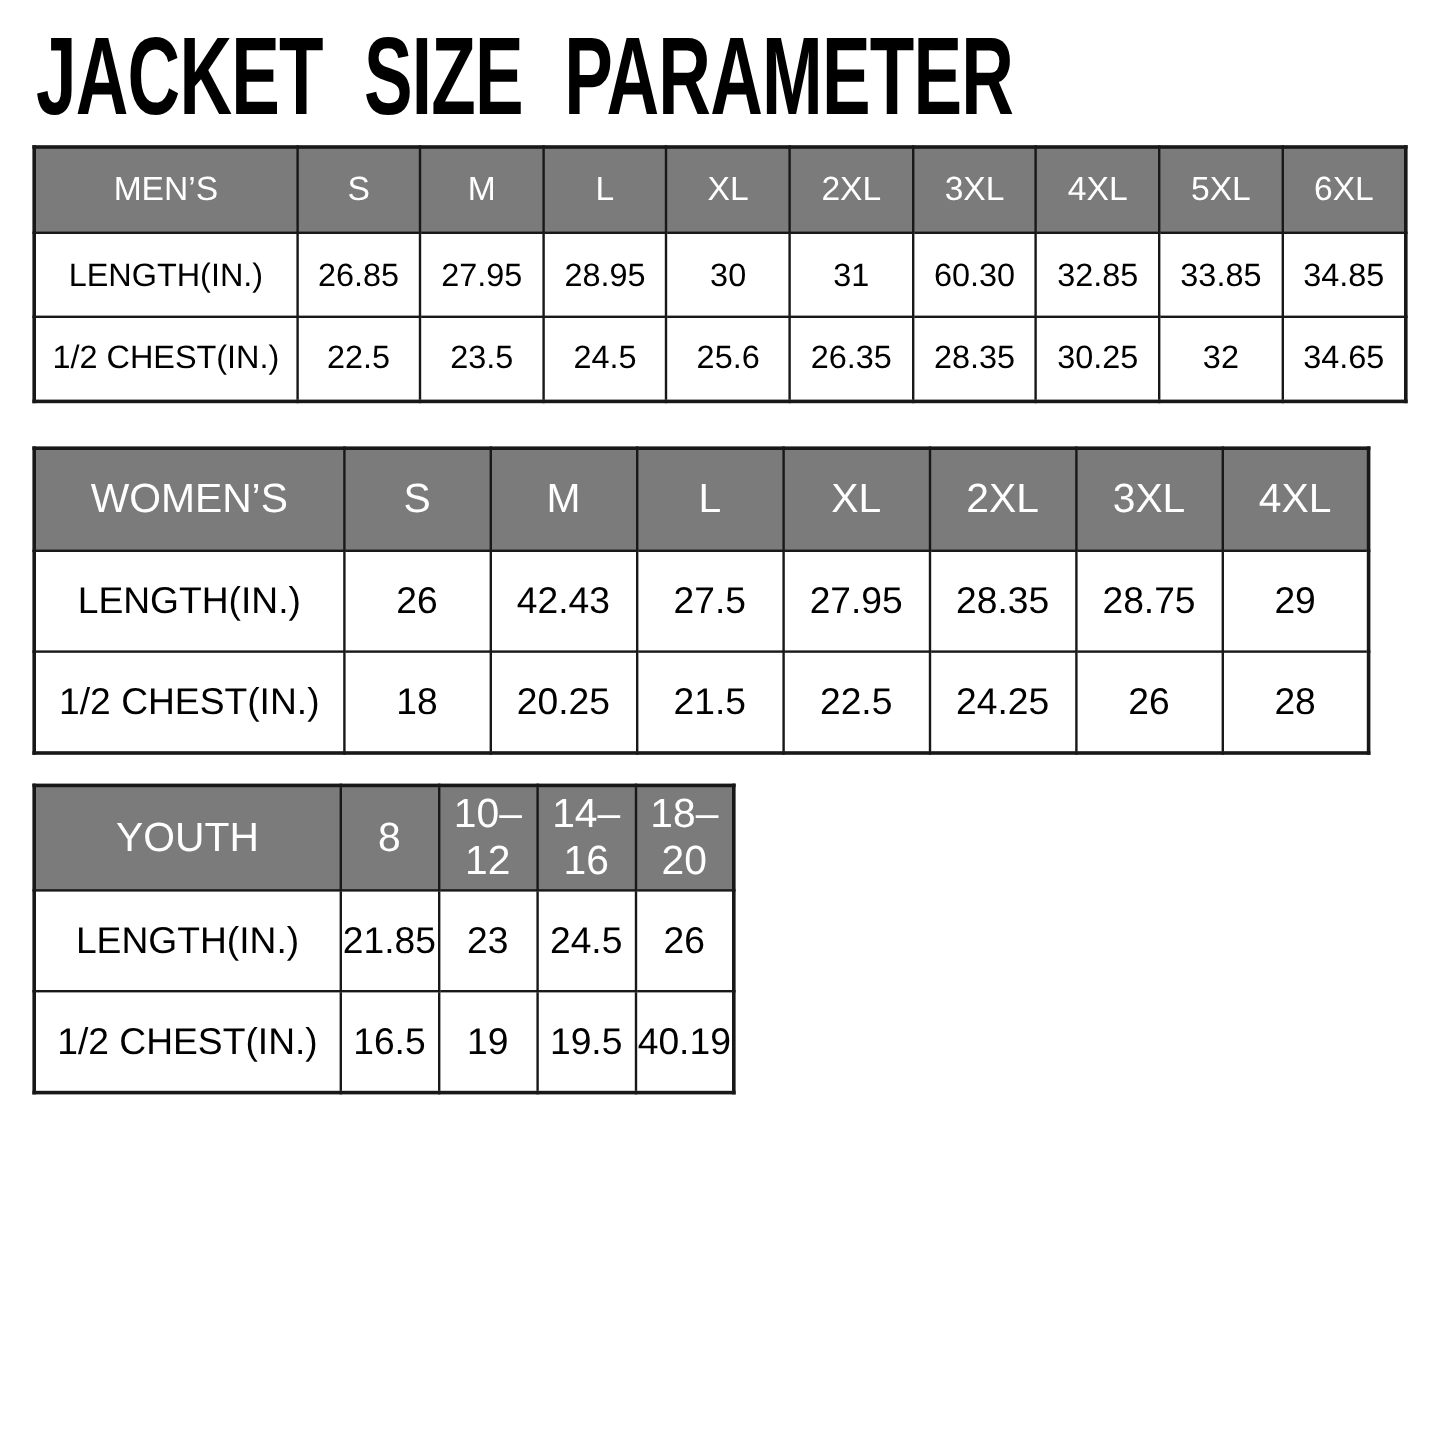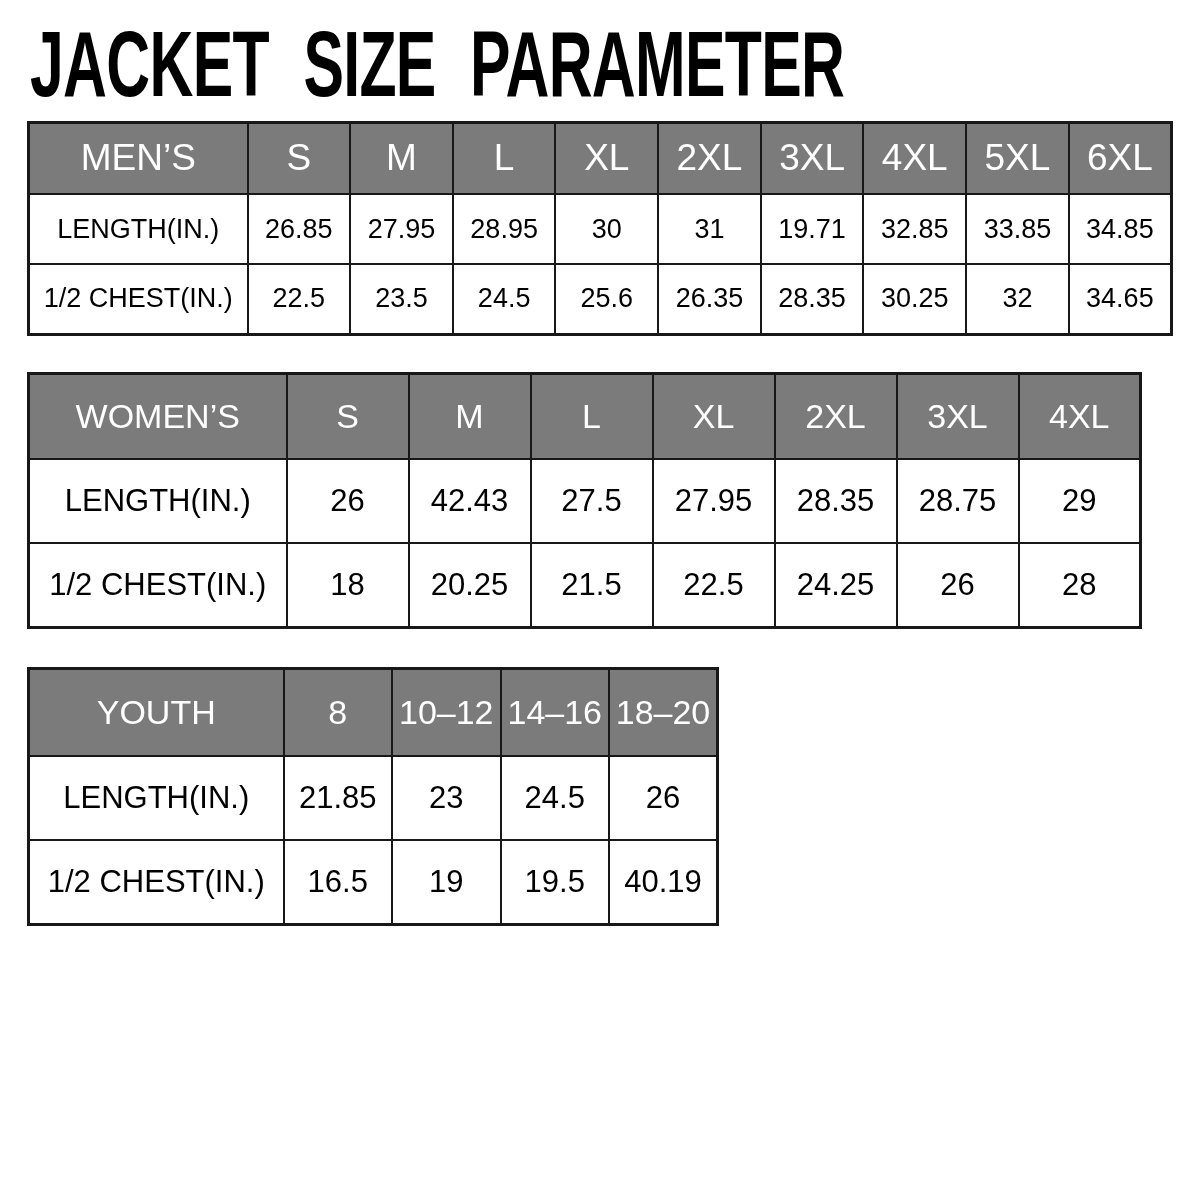--- a/index.html
+++ b/index.html
@@ -52,32 +52,32 @@
   }
   thead th {
     background: var(--gray);
     color: #ffffff;
   }
   tbody th { background: #fff; color: #000; text-align: center; }
 
   .tbl-mens { width: 1146px; margin-top: 14px; }
   .tbl-mens thead tr { height: 72px; }
   .tbl-mens tbody tr { height: 70px; }
-  .tbl-mens thead th { font-size: 37px; }
+  .tbl-mens thead th { font-size: 28px; }
   .tbl-mens tbody th, .tbl-mens tbody td { font-size: 27px; }
   .tbl-mens .col-label { width: 219px; }
 
   .tbl-womens { width: 1115px; margin-top: 36px; }
   .tbl-womens thead tr { height: 86px; }
   .tbl-womens tbody tr { height: 84px; }
   .tbl-womens thead th { font-size: 34px; }
   .tbl-womens tbody th, .tbl-womens tbody td { font-size: 31px; }
   .tbl-womens .col-label { width: 258px; }
 
-  .tbl-youth { width: 692px; margin-top: 38px; }
+  .tbl-youth { width: 586px; margin-top: 24px; }
   .tbl-youth thead tr { height: 88px; }
   .tbl-youth tbody tr { height: 84px; }
   .tbl-youth thead th { font-size: 34px; }
   .tbl-youth tbody th, .tbl-youth tbody td { font-size: 31px; }
   .tbl-youth .col-label { width: 255px; }
 
   .footer-note {
     margin: 32px 30px 0 30px;
     max-width: 1150px;
     color: var(--red);
@@ -108,21 +108,21 @@
         </tr>
       </thead>
       <tbody>
         <tr>
           <th class="col-label">LENGTH(IN.)</th>
           <td>26.85</td>
           <td>27.95</td>
           <td>28.95</td>
           <td>30</td>
           <td>31</td>
-          <td>19.71</td>
+          <td>60.30</td>
           <td>32.85</td>
           <td>33.85</td>
           <td>34.85</td>
         </tr>
         <tr>
           <th class="col-label">1/2 CHEST(IN.)</th>
           <td>22.5</td>
           <td>23.5</td>
           <td>24.5</td>
           <td>25.6</td>

